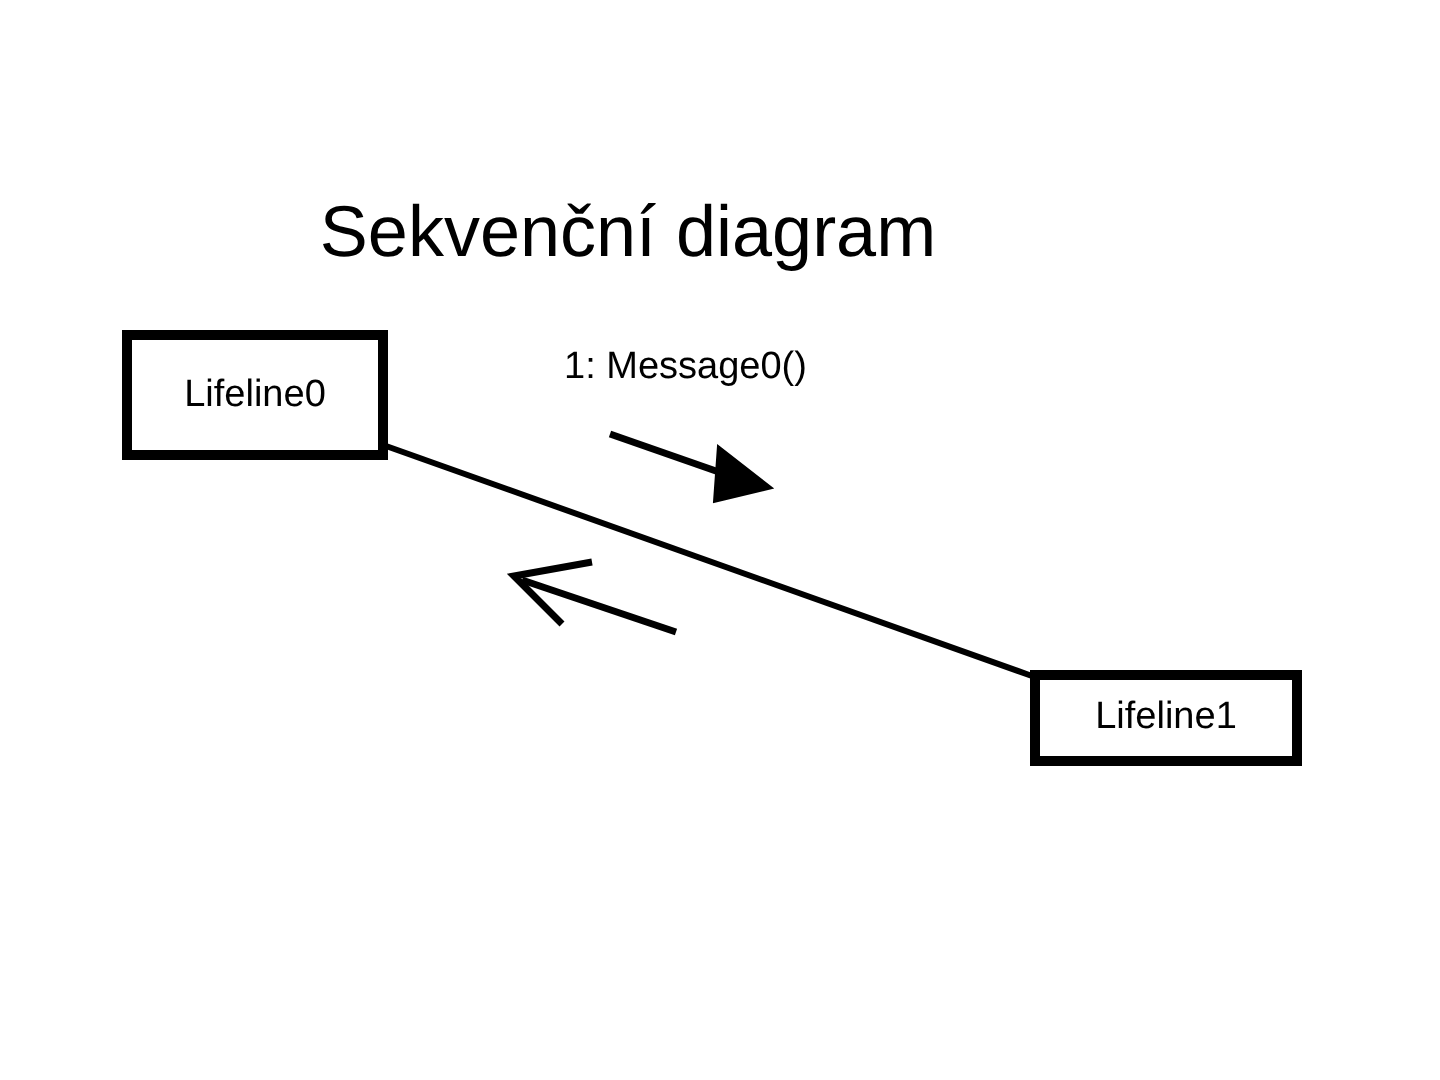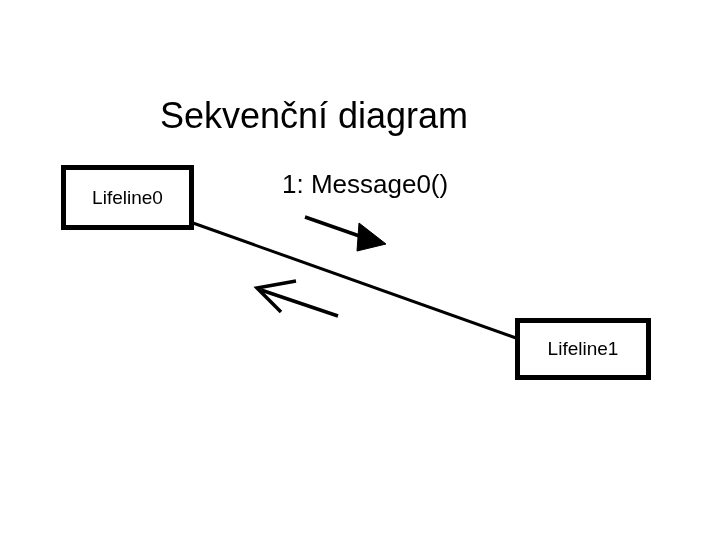--- a/index.html
+++ b/index.html
@@ -63,21 +63,21 @@
   #lifeline-1 {
     left: 515px;
     top: 335px;
     width: 136px;
     height: 62px;
   }
 
   
   .message-label {
     position: absolute;
-    font-size: 26px;
+    font-size: 19px;
     line-height: 24px;
     color: #000000;
     white-space: nowrap;
   }
   #message-label-0 {
     left: 282px;
     top: 172px;
   }
   #message-label-1 {
     left: 201px;
@@ -120,21 +120,21 @@
 <body style="width: 720px; height: 540px; background: rgb(255, 255, 255);">
 
 <div id="canvas">
 
   <div class="title">Sekvenční diagram</div>
 
   <div class="lifeline-box" id="lifeline-0" style="left: 61px; top: 165px; width: 133px; height: 65px;">
     <span class="label">Lifeline0</span>
   </div>
 
-  <div class="lifeline-box" id="lifeline-1" style="left: 515px; top: 318px; width: 136px; height: 62px;">
+  <div class="lifeline-box" id="lifeline-1" style="left: 515px; top: 335px; width: 136px; height: 48px;">
     <span class="label">Lifeline1</span>
   </div>
 
   <div class="message-label" id="message-label-0" style="left: 282px; top: 172px;">1: Message0()</div>
 
 
   <svg id="diagram-svg" viewBox="0 0 720 540">
 
     <line class="connector" x1="193" y1="223" x2="516" y2="338"></line>
 

